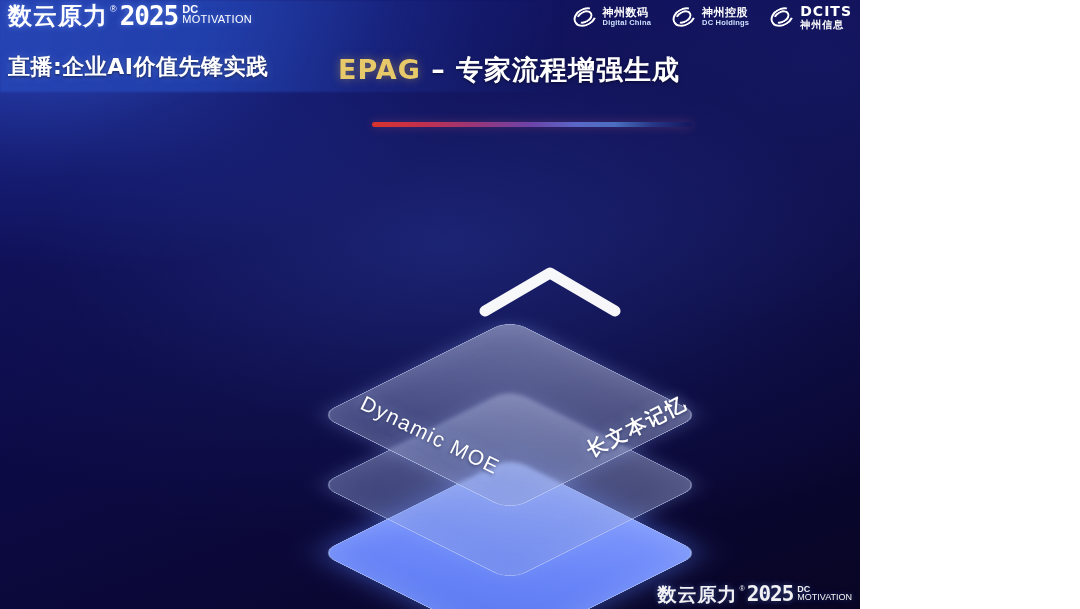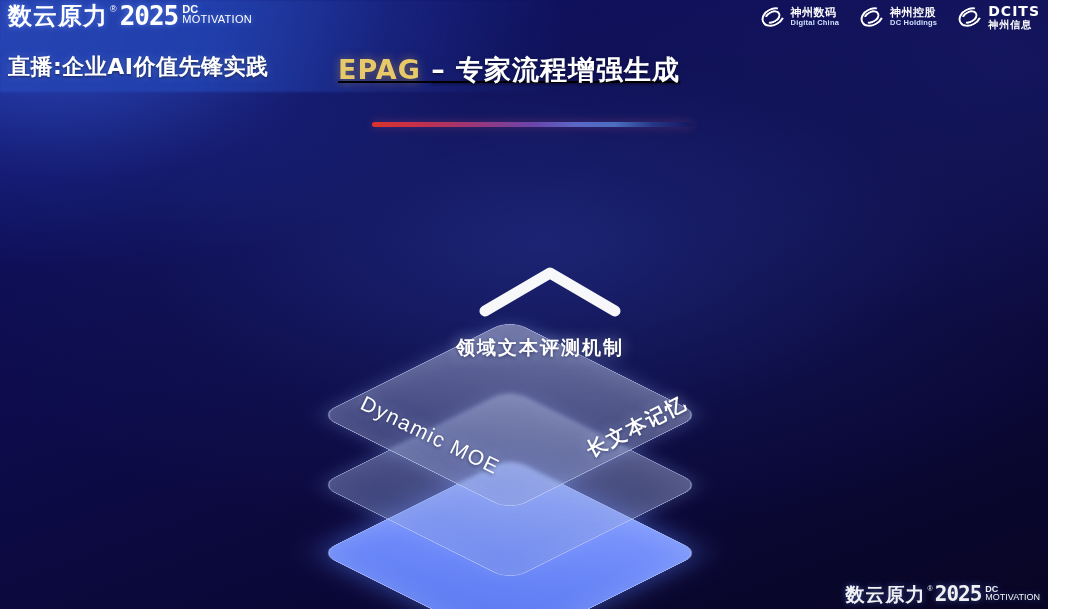--- a/index.html
+++ b/index.html
@@ -3,21 +3,21 @@
 <meta charset="utf-8">
 <style>
   * { box-sizing: border-box; margin: 0; padding: 0; }
   html, body {
     width: 1080px; height: 609px;
     overflow: hidden;
     font-family: "Liberation Sans", "DejaVu Sans", sans-serif;
   }
   #stage {
     position: relative;
-    width: 1048px; height: 609px;
+    width: 860px; height: 609px;
     background:
       radial-gradient(ellipse 900px 420px at 52% 40%, rgba(40,56,150,0.55) 0%, rgba(20,26,94,0.30) 45%, rgba(10,8,56,0) 72%),
       radial-gradient(ellipse 520px 300px at 8% 6%,  rgba(46,78,200,0.95) 0%, rgba(28,44,150,0.45) 48%, rgba(12,12,70,0) 78%),
       radial-gradient(ellipse 600px 380px at 96% 10%, rgba(26,30,110,0.55) 0%, rgba(12,10,60,0) 70%),
       linear-gradient(160deg, #12136b 0%, #0e0d55 28%, #0c0a42 55%, #0a0733 78%, #080524 100%);
     overflow: hidden;
   }
 
   
   #topBand {
@@ -96,21 +96,20 @@
     color: #ffffff; font-size: 10px; font-family: "DejaVu Sans", sans-serif;
     letter-spacing: 1px;
   }
 
   
   #epagLine {
     position: absolute; left: 338px; top: 52px;
     font-family: "DejaVu Sans", sans-serif;
     font-size: 27px; font-weight: 700; letter-spacing: 1px;
     white-space: nowrap;
-    text-decoration: underline;
   }
   #epagLine .gold {
     color: #e8c96a;
     text-shadow: 0 0 10px rgba(210,170,70,0.5);
   }
   #epagLine .wht {
     color: #ffffff;
     text-shadow: 0 1px 3px rgba(0,0,0,0.5);
   }
 
@@ -326,21 +325,20 @@
     </div>
 
     <div class="layer" id="layerTop">
       <div class="slab"></div>
     </div>
 
     <svg id="chevron" viewBox="0 0 150 56">
       <path d="M10 48 L75 10 L140 48" fill="none" stroke="#ffffff" stroke-width="11" stroke-linecap="round" stroke-linejoin="round" opacity="0.97"></path>
     </svg>
 
-    <div class="slabLabel" id="labelTop">领域文本评测机制</div>
     <div class="slabLabel" id="labelMidLeft">Dynamic MOE</div>
     <div class="slabLabel" id="labelMidRight">长文本记忆</div>
 
   </div>
 
   <div id="footLogo">
     <span class="cn">数云原力</span>
     <span class="reg">®</span>
     <span class="yr">2025</span>
     <span class="dcwrap">

